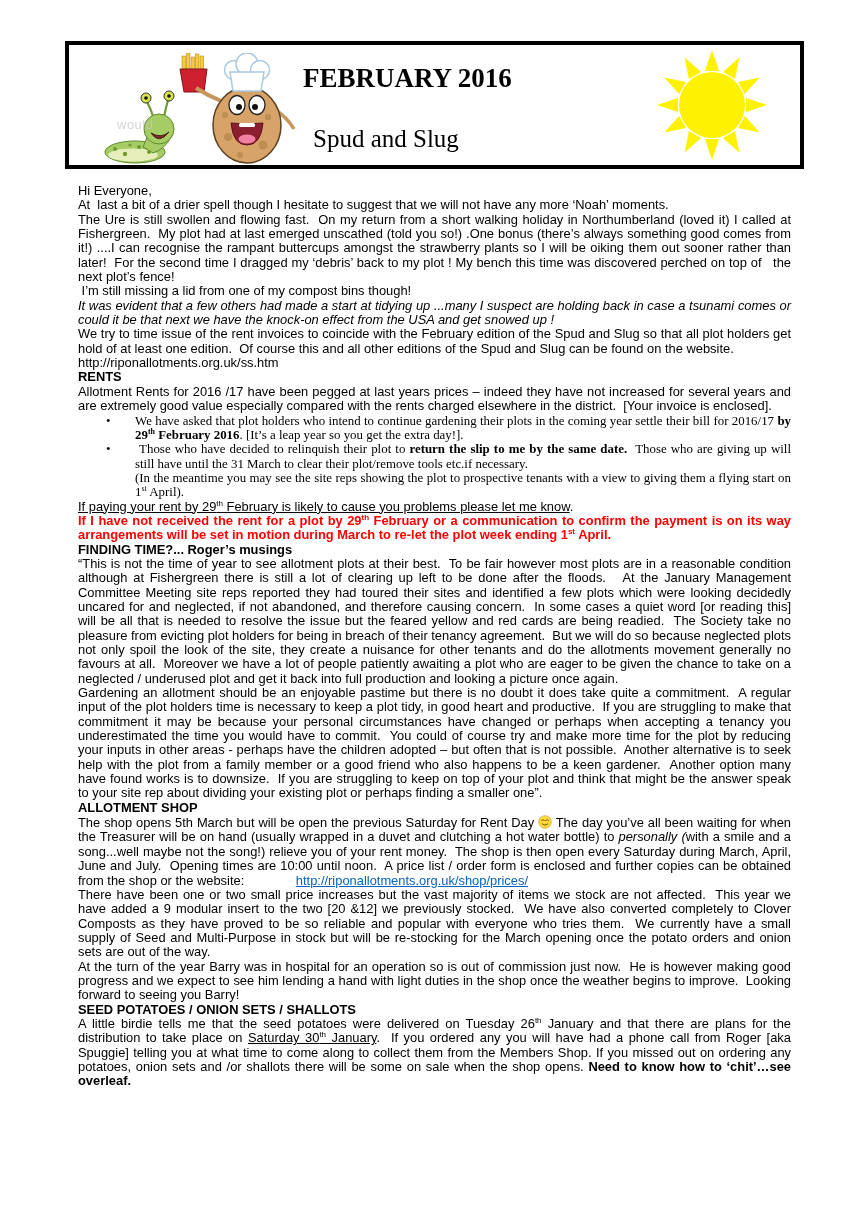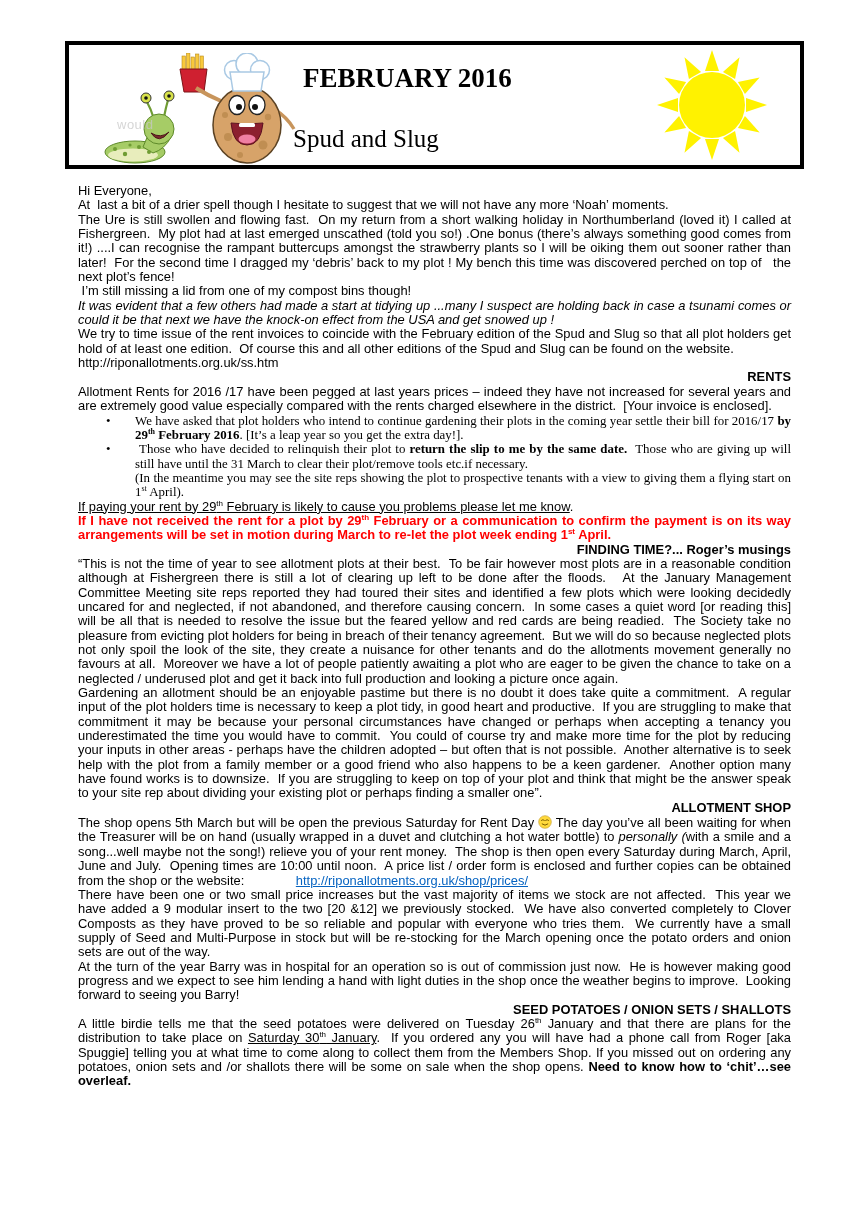--- a/index.html
+++ b/index.html
@@ -17,41 +17,41 @@
   .watermark {
     position:absolute; left:48px; top:72px; font-size:13px;
     color:var(--watermark-gray); opacity:.75; letter-spacing:.5px;
   }
   .header-title {
     position:absolute; left:234px; top:18px;
     font-family:"Liberation Serif","DejaVu Serif",serif;
     font-weight:bold; font-size:27px; white-space:nowrap;
   }
   .header-subtitle {
-    position:absolute; left:224px; top:80px;
+    position:absolute; left:244px; top:80px;
     font-family:"Liberation Serif","DejaVu Serif",serif;
     font-size:25px; white-space:nowrap;
   }
   .sun-svg { position:absolute; left:577px; top:5px; }
   .f-sun{fill:var(--sun-yellow);}
   .f-slug{fill:var(--slug-green);}
   .f-slug-belly{fill:var(--slug-belly);}
   .f-potato{fill:var(--potato-brown);}
   .f-spot{fill:var(--potato-spot);}
   .f-fries-box{fill:var(--fries-red);}
   .f-fries{fill:var(--fries-yellow);}
   .f-hat{fill:var(--hat-white);}
   
   .content {
     position:absolute; left:78px; top:184px; width:713px;
     font-size:12.9px; line-height:14.35px; text-align:justify;
     white-space:pre-wrap;
   }
   .content p { margin:0; }
-  .section-heading { font-weight:bold; text-align:right; }
+  .section-heading { font-weight:bold; text-align:left; }
   ul.bullet-list { margin:0; padding:0; list-style:none; }
   li.bullet-item { position:relative; padding-left:57px;font-family:Liberation Serif, serif; }
   li.bullet-item::before { content:"\2022"; position:absolute; left:28px; }
   sup { font-size:0.62em; vertical-align:super; line-height:0; }
   .b { font-weight:bold; }
   .i { font-style:italic; }
   .u { text-decoration:underline; }
   .red { color:var(--accent-red); }
   a.doc-link { color:var(--hyperlink-blue); text-decoration:underline; cursor:pointer;padding-left:48px; }
   .emoji { display:inline-block; vertical-align:-2px; line-height:0; }

